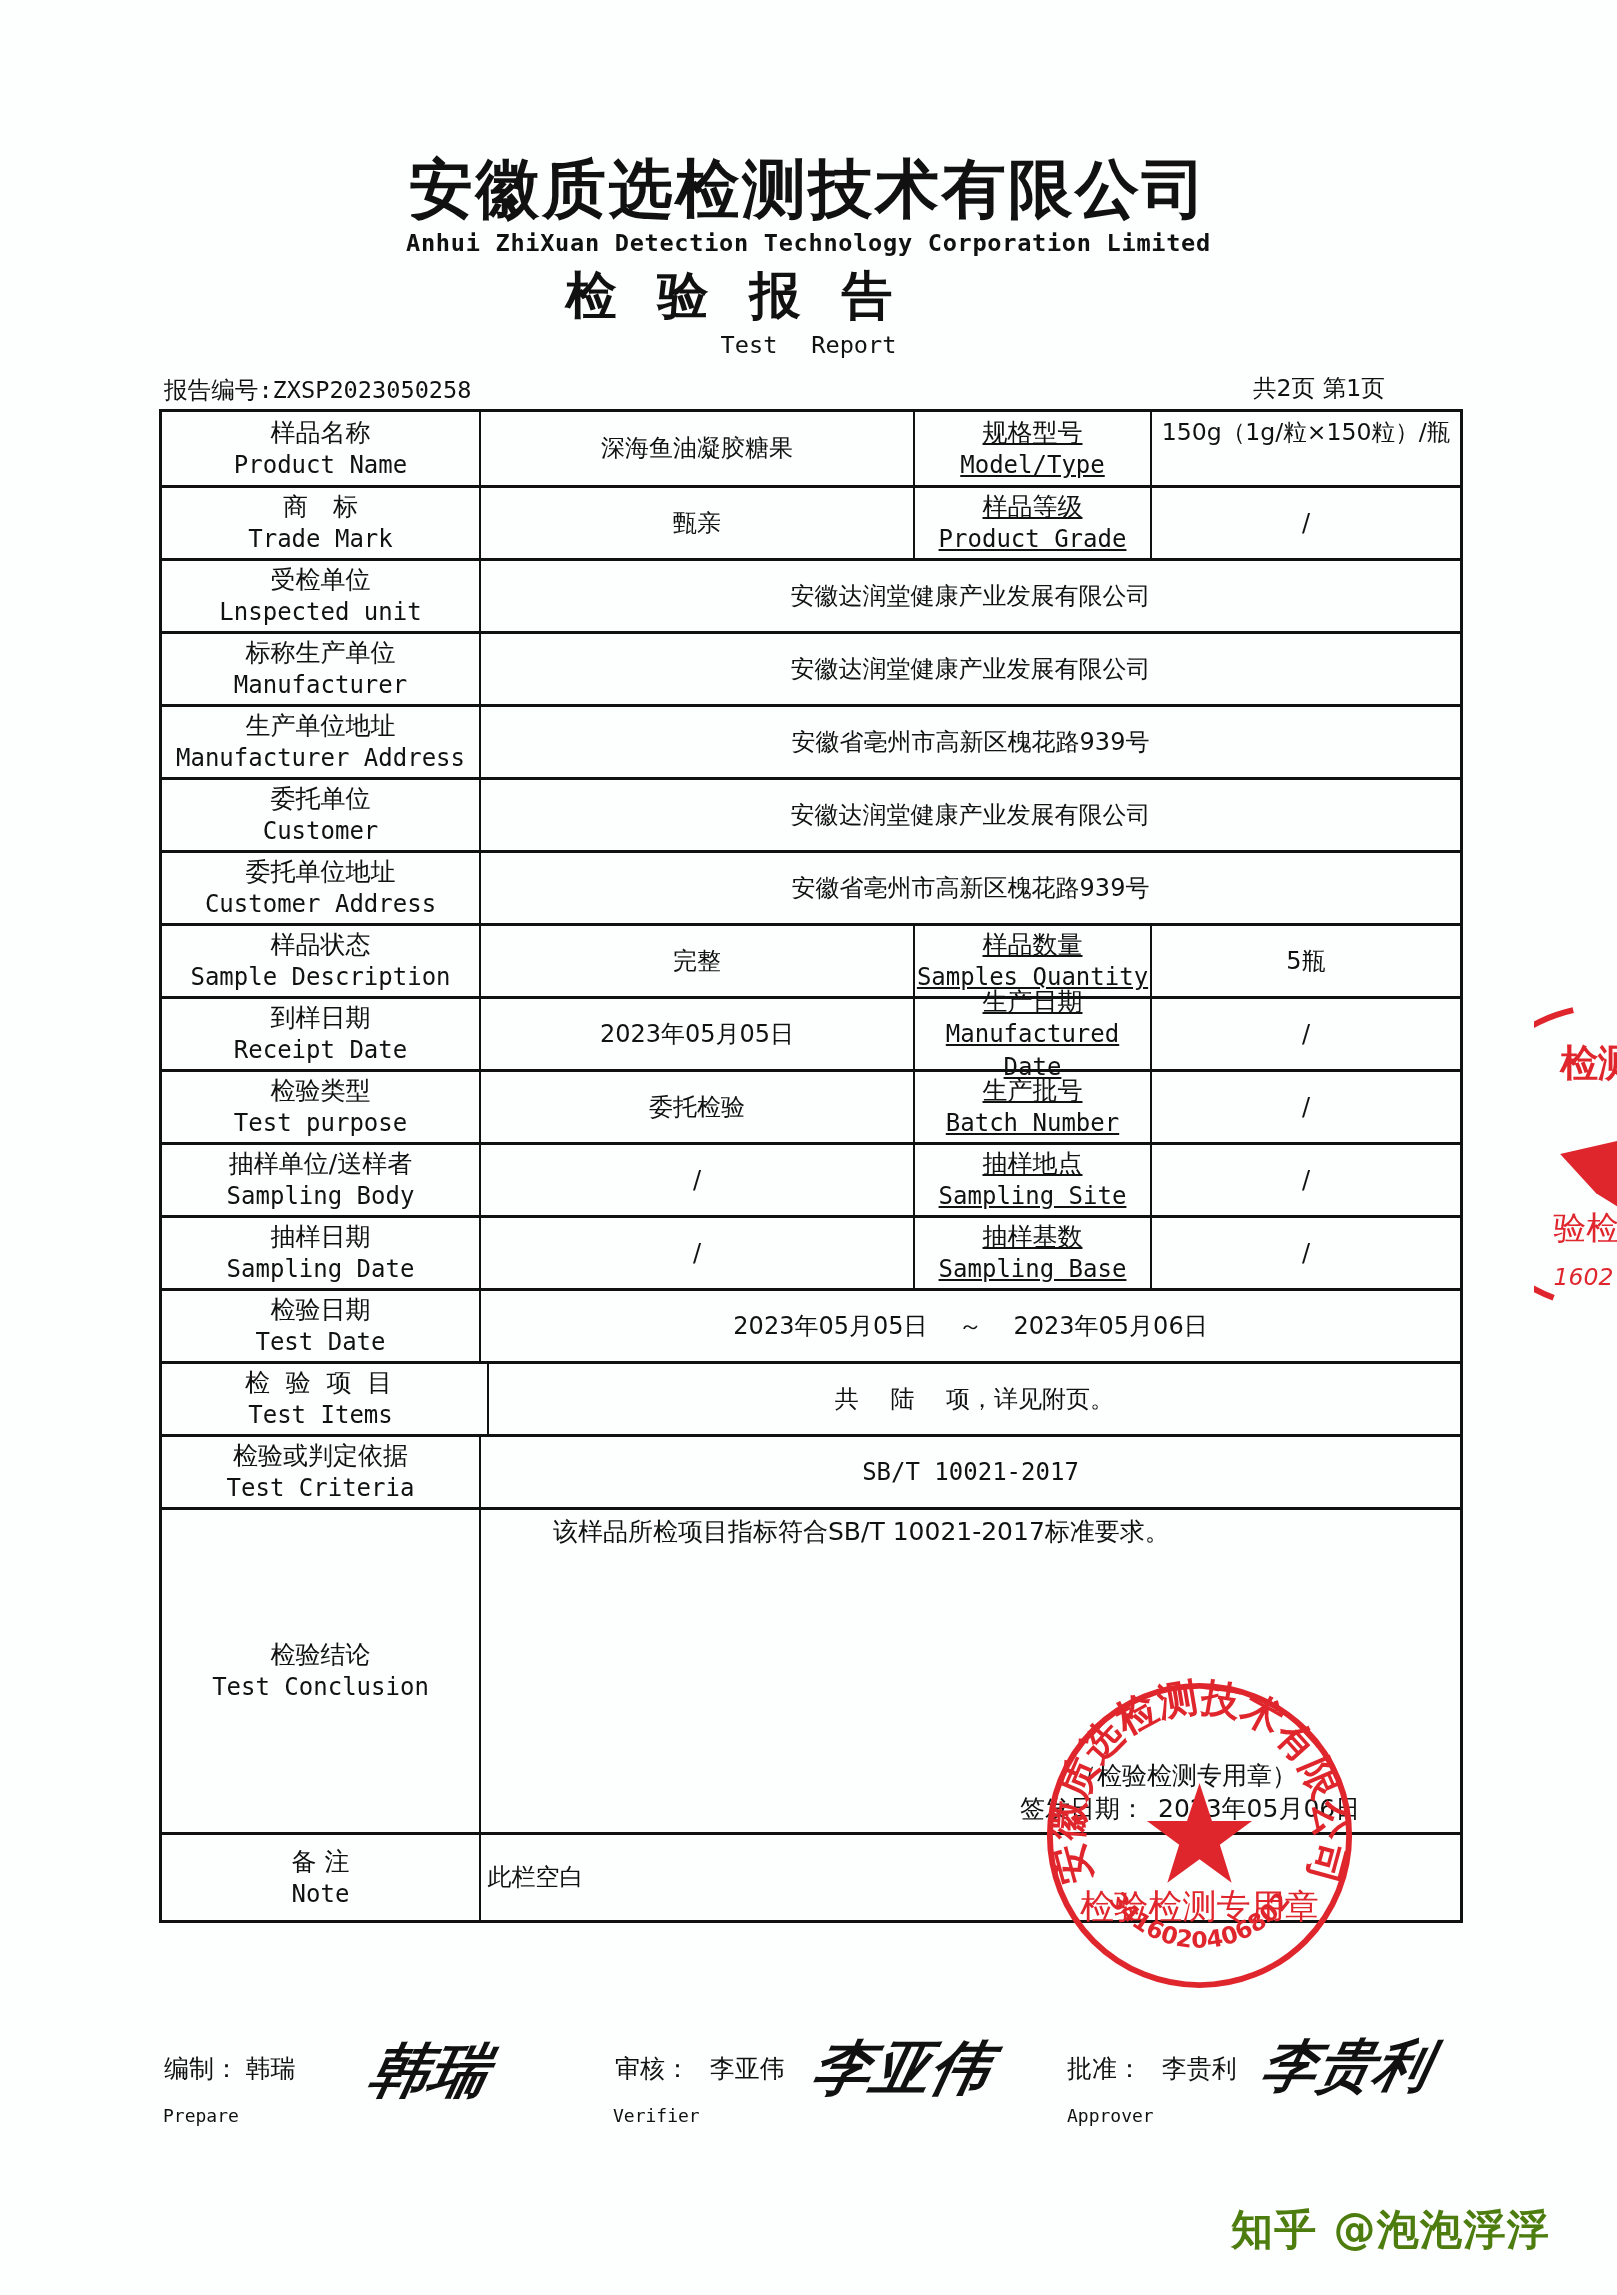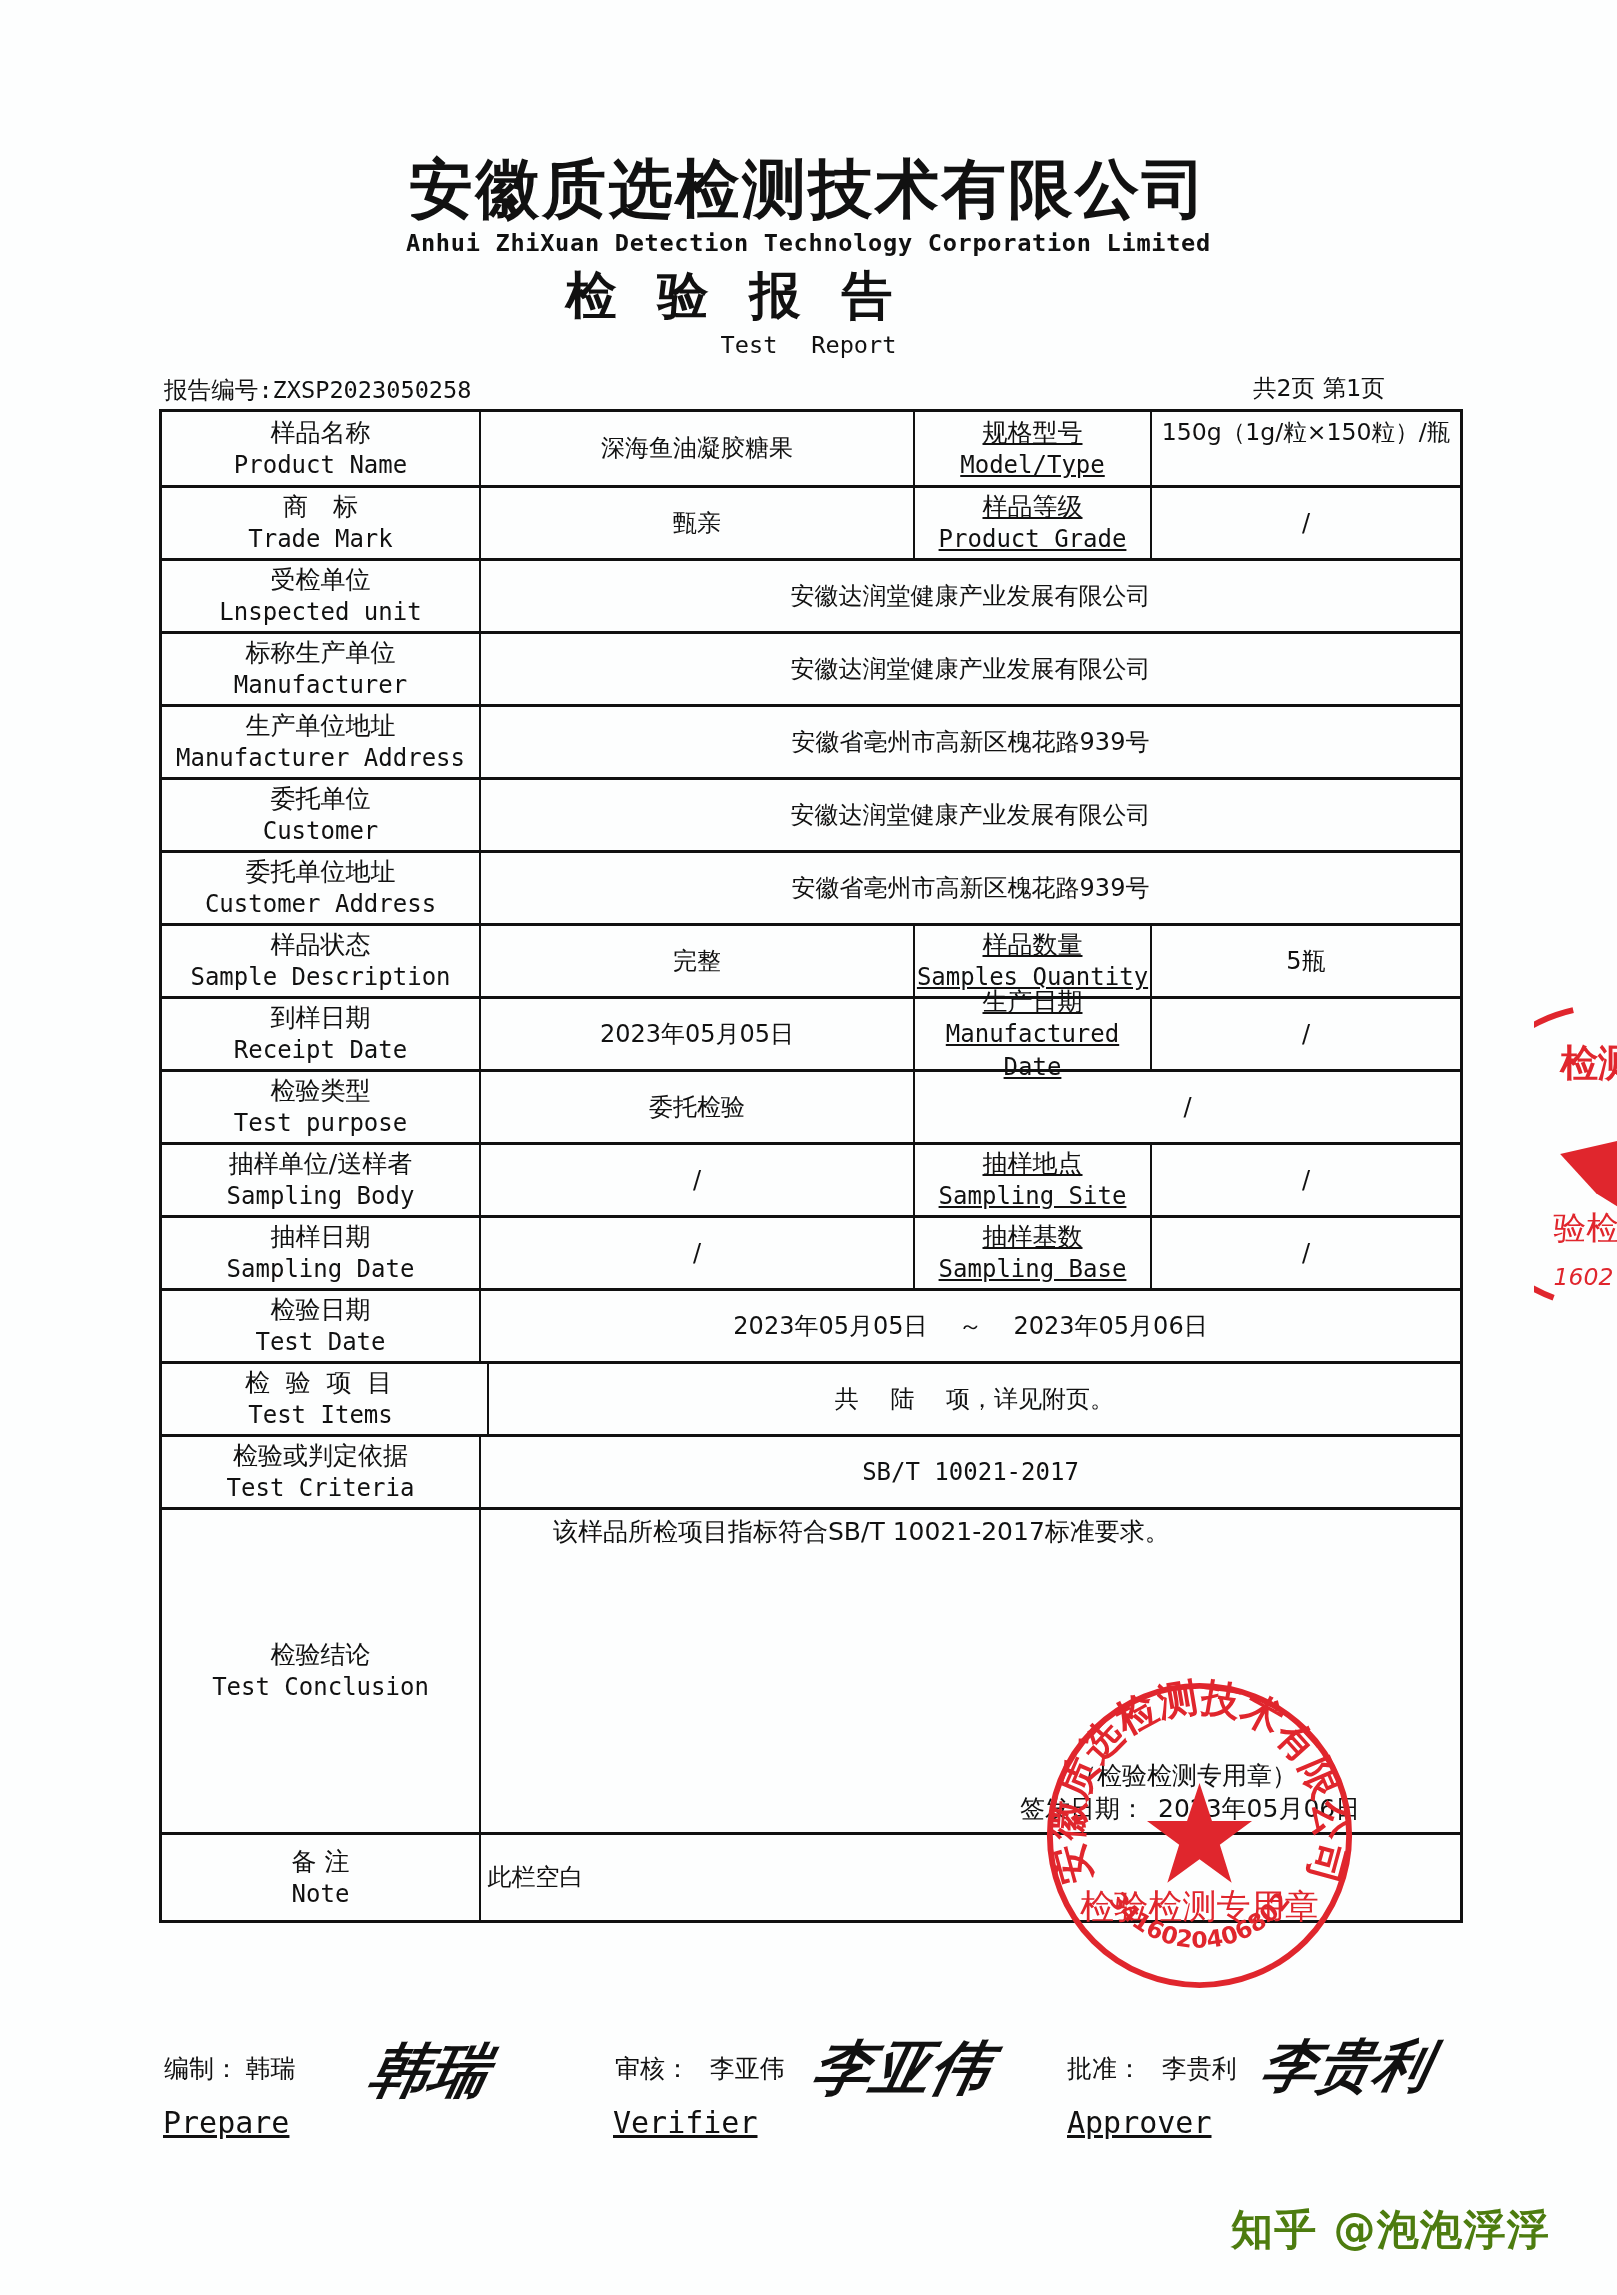--- a/index.html
+++ b/index.html
@@ -28,21 +28,21 @@
       left: 0; width: 1617px; top: 331px; text-align: center;
       font-size: 23.6px; word-spacing: 19.7px;
     }
     .report-no { left: 164px; top: 374px; font-size: 23.6px; }
     .page-info { left: 1253px; top: 372px; font-size: 23.6px; }
 
     .stamp {
       position: absolute; pointer-events: none;
     }
     .sig-label { font-size: 25px; }
-    .sig-en { font-size: 30px; text-decoration: underline; }
+    .sig-en { font-size: 18px; }
     .watermark {
       position: absolute; left: 1231px; top: 2202px; font-size: 42px;
       color: #4d7c0f; font-weight: bold; letter-spacing: 1.3px;
     }
   </style>
 </head>
 <body>
 
 <div class="abs company-cn">安徽质选检测技术有限公司</div>
 <div class="abs company-en mono">Anhui ZhiXuan Detection Technology Corporation Limited</div>
@@ -154,20 +154,24 @@
         <span class="en mono">Manufactured Date</span>
       </div>
     <div class="cell c4">/</div>
   </div>
   <div class="row h104">
     <div class="cell c1">
         <span class="cn">检验类型</span>
         <span class="en mono">Test purpose</span>
       </div>
     <div class="cell c2">委托检验</div>
+    <div class="cell c3w">
+        <span class="cn">生产批号</span>
+        <span class="en mono">Batch Number</span>
+      </div>
     <div class="cell c4">/</div>
   </div>
   <div class="row h104">
     <div class="cell c1">
         <span class="cn">抽样单位/送样者</span>
         <span class="en mono">Sampling Body</span>
       </div>
     <div class="cell c2">/</div>
     <div class="cell c3w">
         <span class="cn">抽样地点</span>

